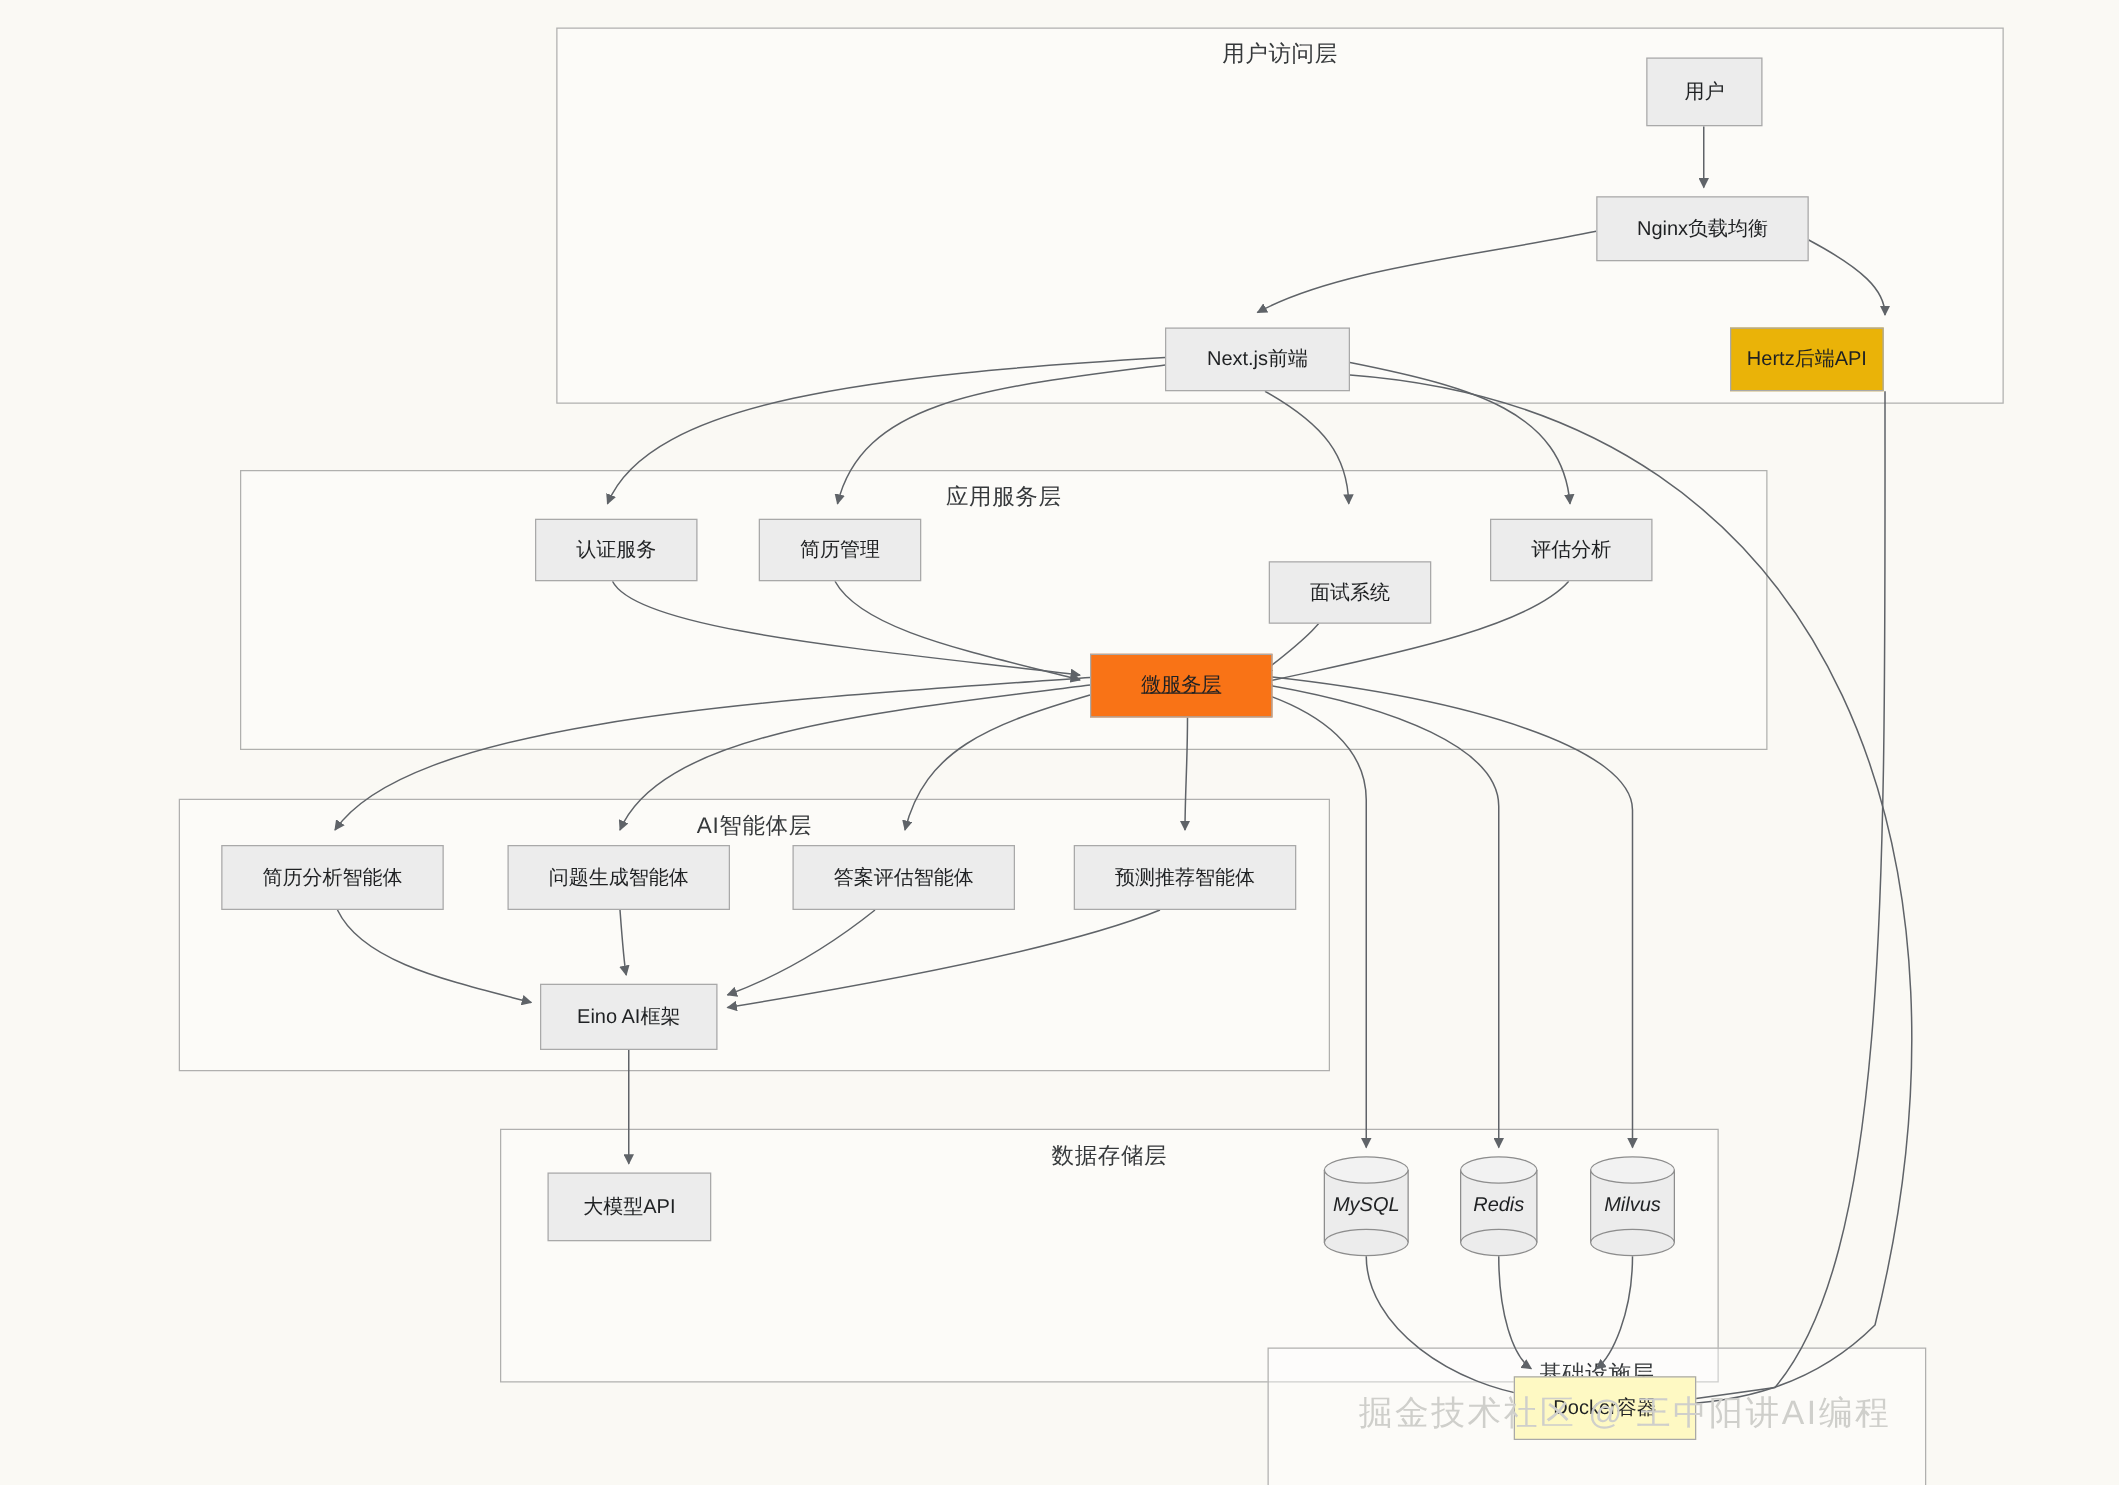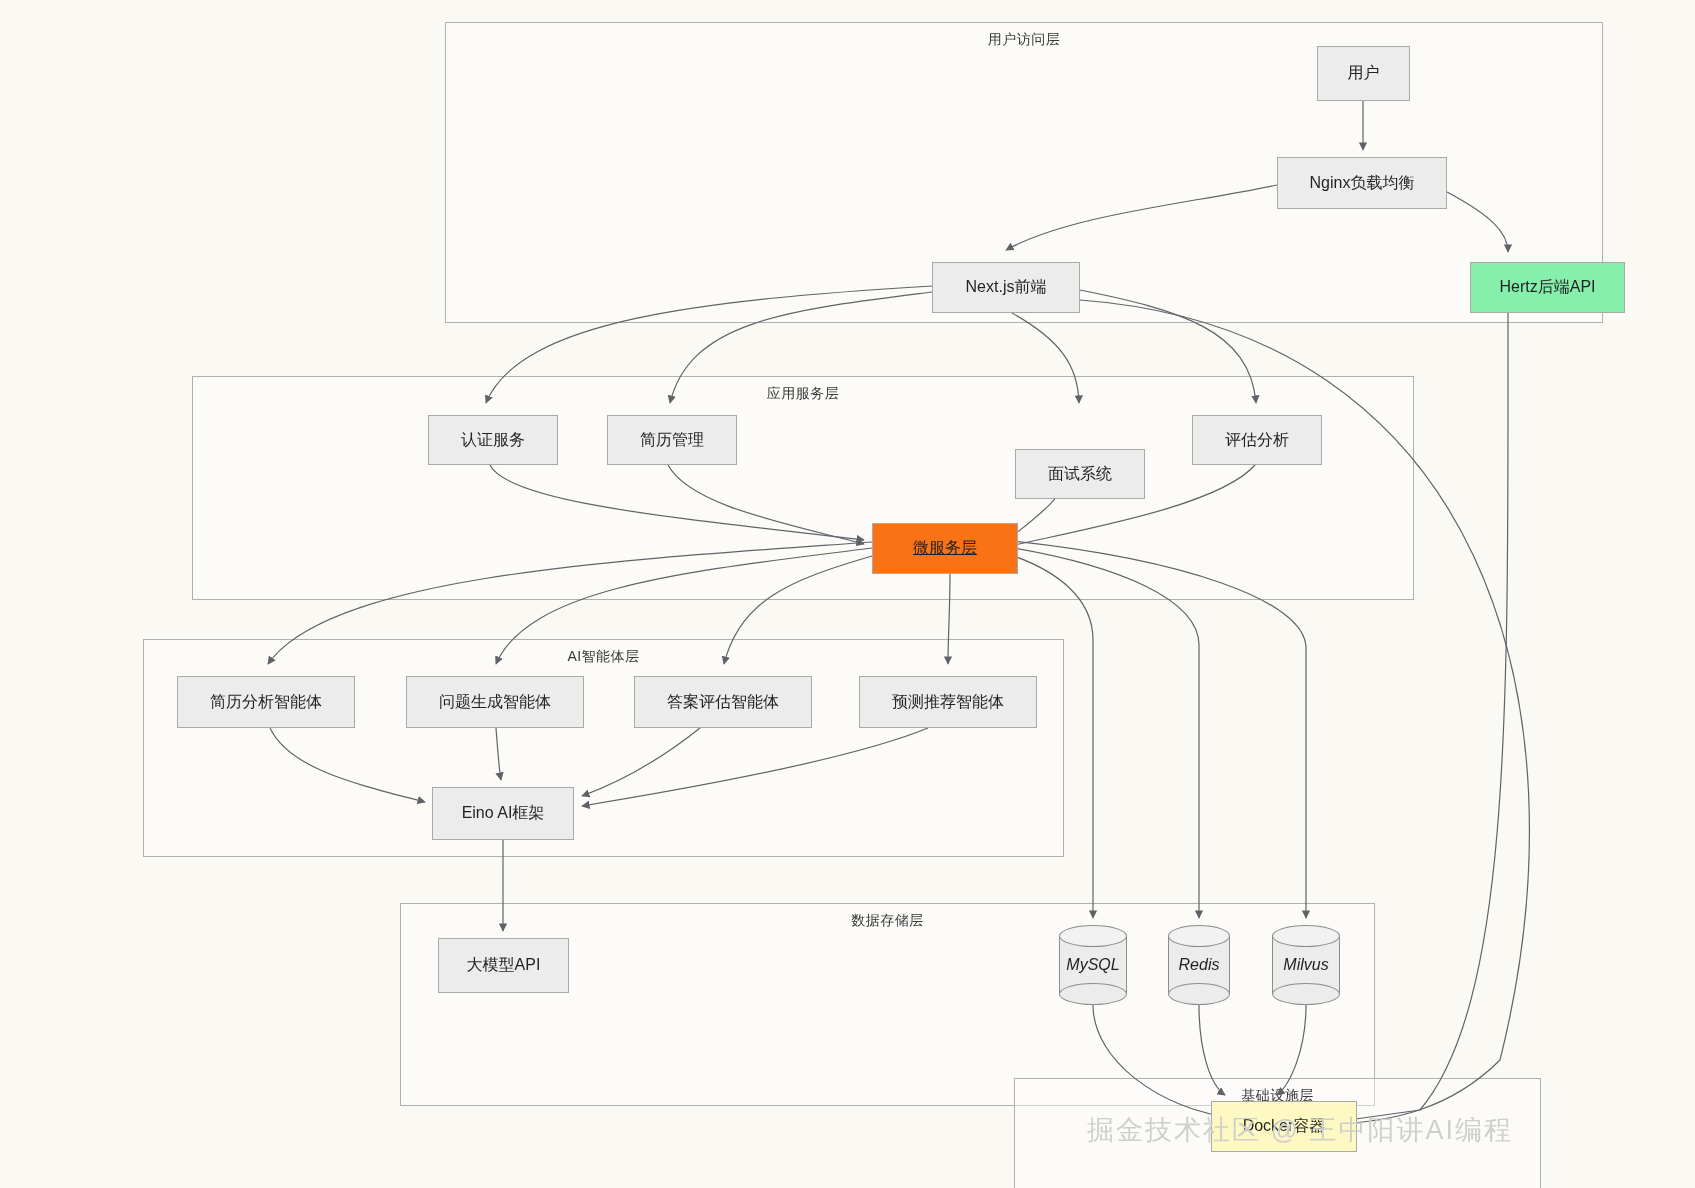--- a/index.html
+++ b/index.html
@@ -29,21 +29,21 @@
     background: rgba(255,255,255,0.38);
     box-sizing: border-box;
     z-index: 1;
   }
   .layer-title {
     position: absolute;
     top: 8px;
     left: 0;
     width: 100%;
     text-align: center;
-    font-size: 14px;
+    font-size: 18px;
     color: #36393b;
     letter-spacing: 0.5px;
     white-space: nowrap;
   }
   .node {
     position: absolute;
     box-sizing: border-box;
     background: #ececec;
     border: 1px solid #000000;
     display: flex;
@@ -167,21 +167,21 @@
         <div class="layer-title">数据存储层</div>
       </div>
       <div class="layer" style="left: 1014px; top: 1078px; width: 527px; height: 120px;">
         <div class="layer-title">基础设施层</div>
       </div>
     </div>
   <div id="nodes-host">
       <div class="node" style="left: 1317px; top: 46px; width: 93px; height: 55px; background: rgb(236, 236, 236); border-color: rgb(169, 169, 169);">用户</div>
       <div class="node" style="left: 1277px; top: 157px; width: 170px; height: 52px; background: rgb(236, 236, 236); border-color: rgb(169, 169, 169);">Nginx负载均衡</div>
       <div class="node" style="left: 932px; top: 262px; width: 148px; height: 51px; background: rgb(236, 236, 236); border-color: rgb(169, 169, 169);">Next.js前端</div>
-      <div class="node" style="left: 1470px; top: 262px; width: 155px; height: 51px; background: #86efac; border-color: rgb(169, 169, 169);">Hertz后端API</div>
+      <div class="node" style="left: 1384px; top: 262px; width: 123px; height: 51px; background: #eab308; border-color: rgb(169, 169, 169);">Hertz后端API</div>
       <div class="node" style="left: 428px; top: 415px; width: 130px; height: 50px; background: rgb(236, 236, 236); border-color: rgb(169, 169, 169);">认证服务</div>
       <div class="node" style="left: 607px; top: 415px; width: 130px; height: 50px; background: rgb(236, 236, 236); border-color: rgb(169, 169, 169); text-align: center;">简历管理</div>
       <div class="node" style="left: 1015px; top: 415px; width: 130px; height: 50px; background: rgb(236, 236, 236); border-color: rgb(169, 169, 169); margin-top: 34px;">面试系统</div>
       <div class="node" style="left: 1192px; top: 415px; width: 130px; height: 50px; background: rgb(236, 236, 236); border-color: rgb(169, 169, 169);">评估分析</div>
       <div class="node" style="left: 872px; top: 523px; width: 146px; height: 51px; background: #f97316; border-color: rgb(169, 169, 169); text-decoration: underline;">微服务层</div>
       <div class="node" style="left: 177px; top: 676px; width: 178px; height: 52px; background: rgb(236, 236, 236); border-color: rgb(169, 169, 169);">简历分析智能体</div>
       <div class="node" style="left: 406px; top: 676px; width: 178px; height: 52px; background: rgb(236, 236, 236); border-color: rgb(169, 169, 169);">问题生成智能体</div>
       <div class="node" style="left: 634px; top: 676px; width: 178px; height: 52px; background: rgb(236, 236, 236); border-color: rgb(169, 169, 169);">答案评估智能体</div>
       <div class="node" style="left: 859px; top: 676px; width: 178px; height: 52px; background: rgb(236, 236, 236); border-color: rgb(169, 169, 169);">预测推荐智能体</div>
       <div class="node" style="left: 432px; top: 787px; width: 142px; height: 53px; background: rgb(236, 236, 236); border-color: rgb(169, 169, 169);">Eino AI框架</div>

